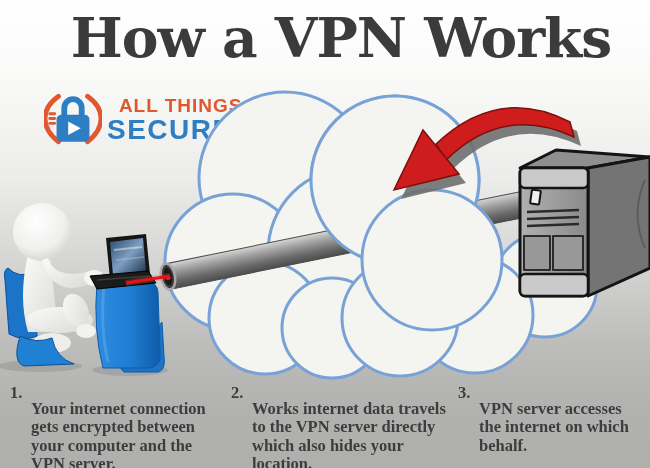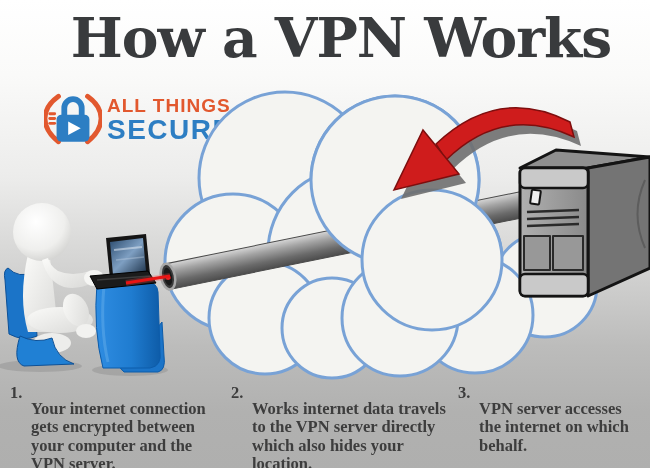--- a/index.html
+++ b/index.html
@@ -6,21 +6,21 @@
   .stage{
     position:relative;width:650px;height:468px;overflow:hidden;
     background:linear-gradient(180deg,#ffffff 0%,#fafaf9 16%,#ececeb 38%,#d2d2d1 58%,#bcbcbb 74%,#b1b1b0 88%,#afafae 100%);
     font-family:"DejaVu Serif",serif;
   }
   .title{
     position:absolute;top:8px;left:16px;width:100%;margin:0;
     text-align:center;font-size:55px;line-height:1.1;font-weight:700;
     color:#393b3d;letter-spacing:-1px;font-family:"DejaVu Serif",serif;
   }
-  .logo{position:absolute;left:44px;top:91px;display:flex;align-items:center;gap:5px;}
+  .logo{position:absolute;left:44px;top:91px;display:flex;align-items:center;gap:5px;text-align:center;}
   .logo-icon{width:58px;height:57px;}
   .logo-text{display:flex;flex-direction:column;font-family:"Liberation Sans",sans-serif;font-weight:700;}
   .logo-line1{font-size:19px;color:#e2582e;letter-spacing:1px;line-height:1;}
   .logo-line2{font-size:28px;color:#2d7ec3;letter-spacing:1.5px;line-height:1;margin-top:1px;}
   .scene{position:absolute;left:0;top:0;}
   .step{
     position:absolute;display:flex;color:#3d3d3d;
     font-family:"Liberation Serif",serif;font-weight:700;
     font-size:16.5px;line-height:1.12;
   }

